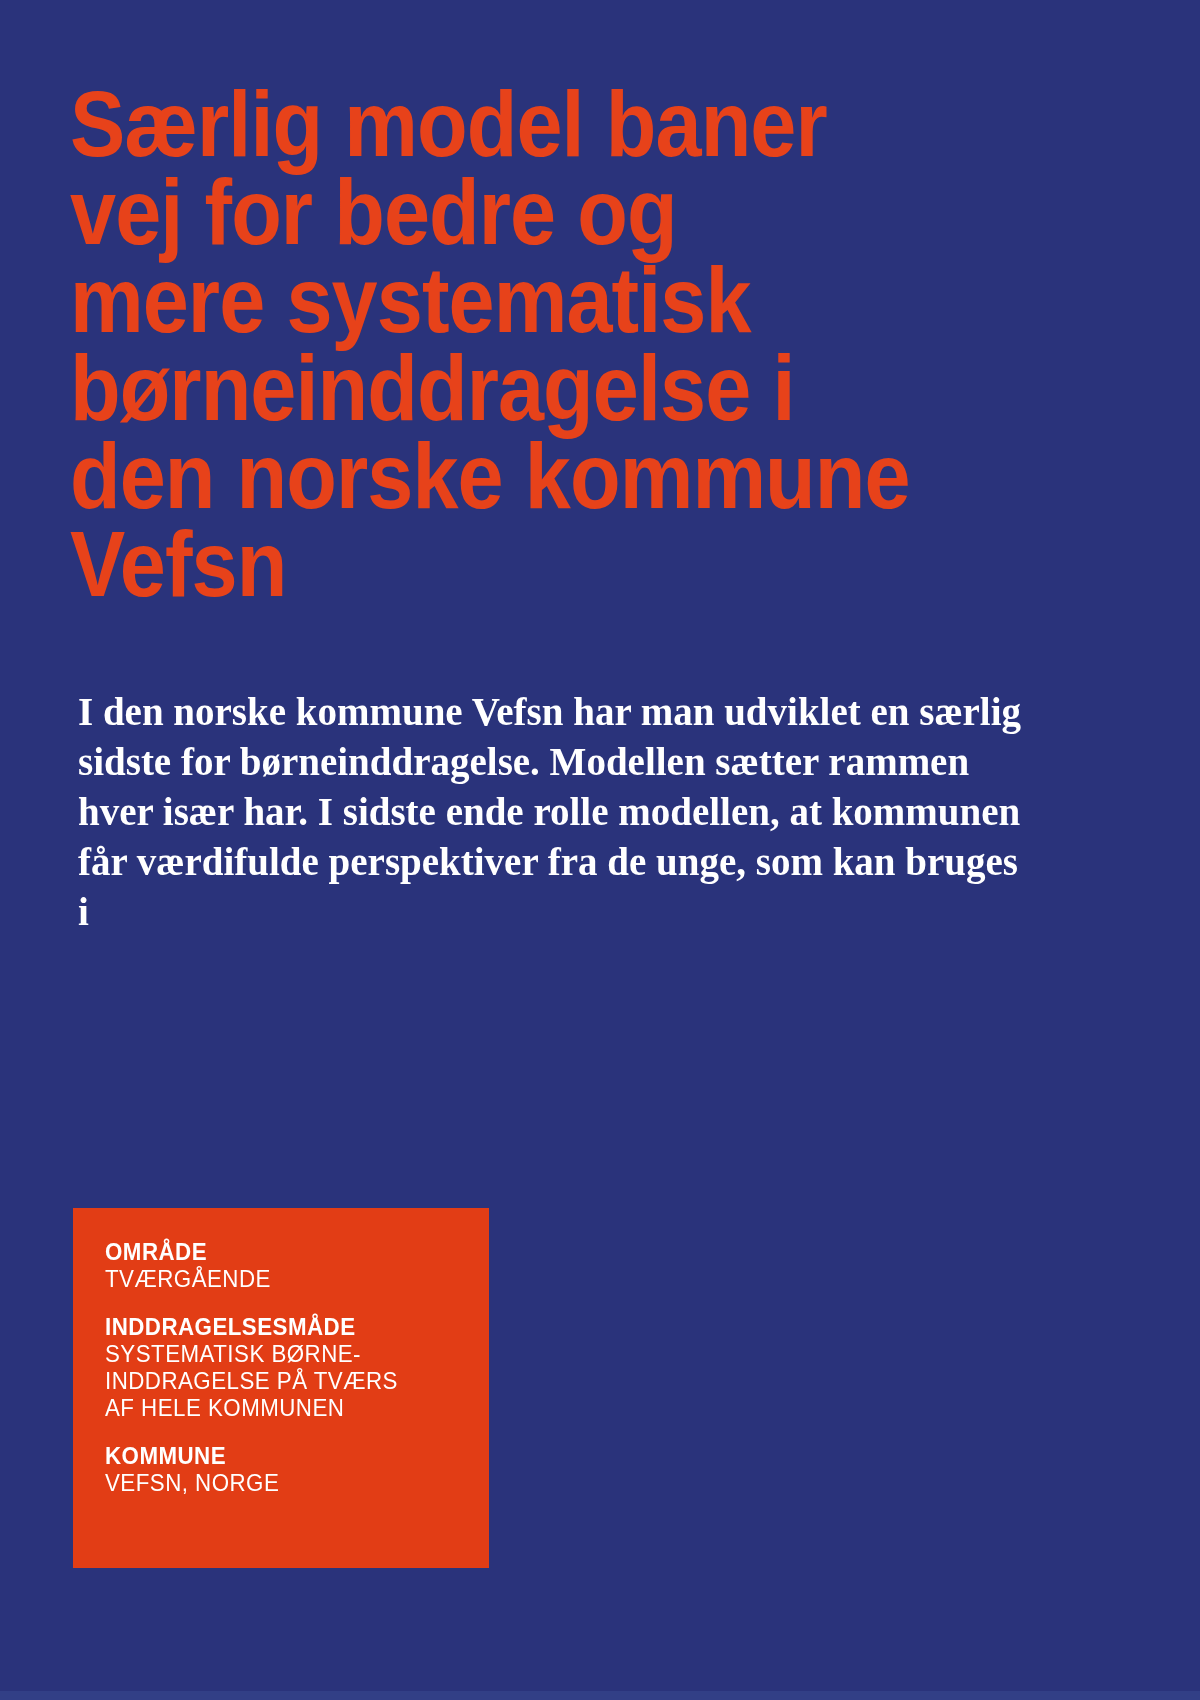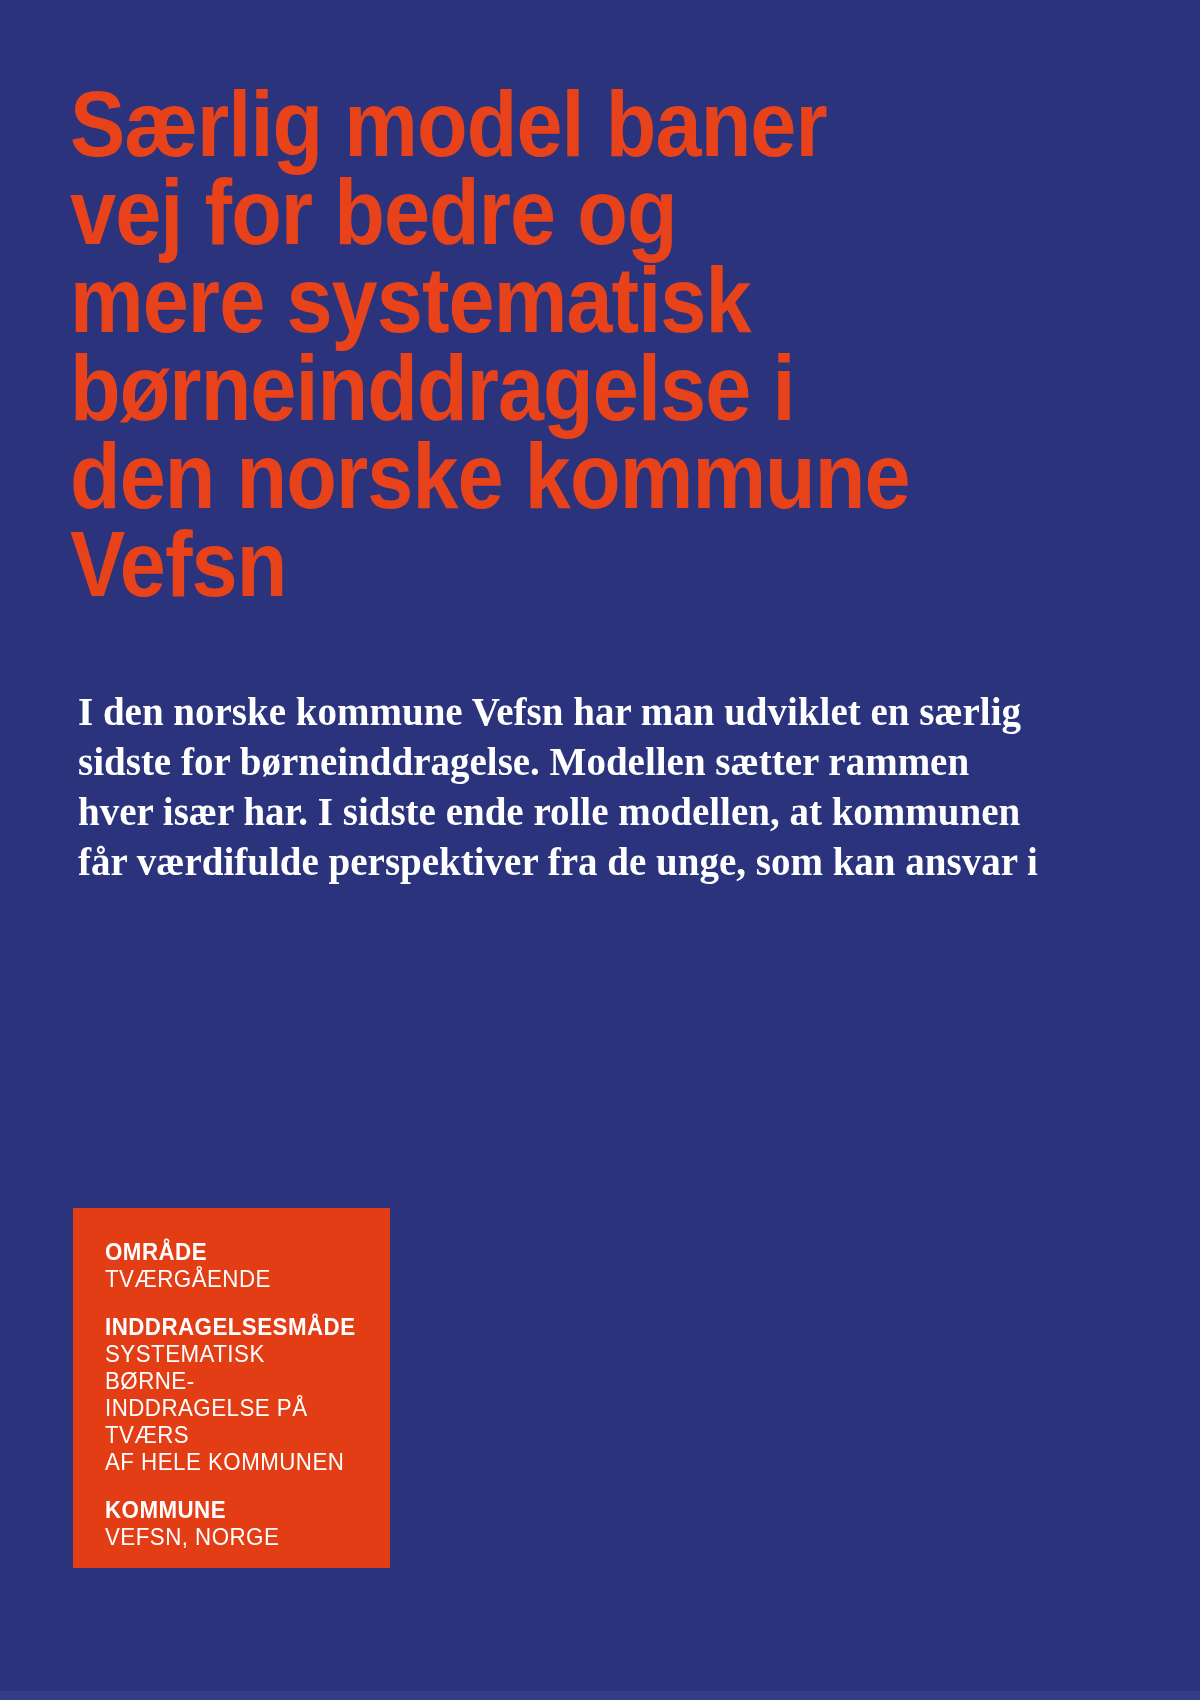--- a/index.html
+++ b/index.html
@@ -44,21 +44,21 @@
     font-weight: 700;
     font-size: 39px;
     line-height: 50px;
   }
   .lead-line { display: block; }
   
   .info-box {
     position: absolute;
     left: 73px;
     top: 1208px;
-    width: 317px;
+    width: 416px;
     height: 360px;
     background: var(--box, #e23d15);
     box-sizing: border-box;
     padding: 30px 26px 0 32px;
   }
   .info-box-inner {
     transform: scaleX(0.93);
     transform-origin: left top;
     color: #ffffff;
     font-size: 24px;
@@ -90,21 +90,21 @@
     <span class="title-line">mere systematisk</span>
     <span class="title-line">børneinddragelse i</span>
     <span class="title-line">den norske kommune</span>
     <span class="title-line">Vefsn</span>
   </h1>
 
   <p class="lead">
     <span class="lead-line">I den norske kommune Vefsn har man udviklet en særlig</span>
     <span class="lead-line">sidste for børneinddragelse. Modellen sætter rammen</span>
     <span class="lead-line">hver især har. I sidste ende rolle modellen, at kommunen</span>
-    <span class="lead-line">får værdifulde perspektiver fra de unge, som kan ansvar i</span>
+    <span class="lead-line">får værdifulde perspektiver fra de unge, som kan bruges i</span>
   </p>
 
   <div class="info-box">
     <div class="info-box-inner">
       <div class="info-group">
         <div class="info-label">OMRÅDE</div>
         <div class="info-value">TVÆRGÅENDE</div>
       </div>
       <div class="info-group">
         <div class="info-label">INDDRAGELSESMÅDE</div>

